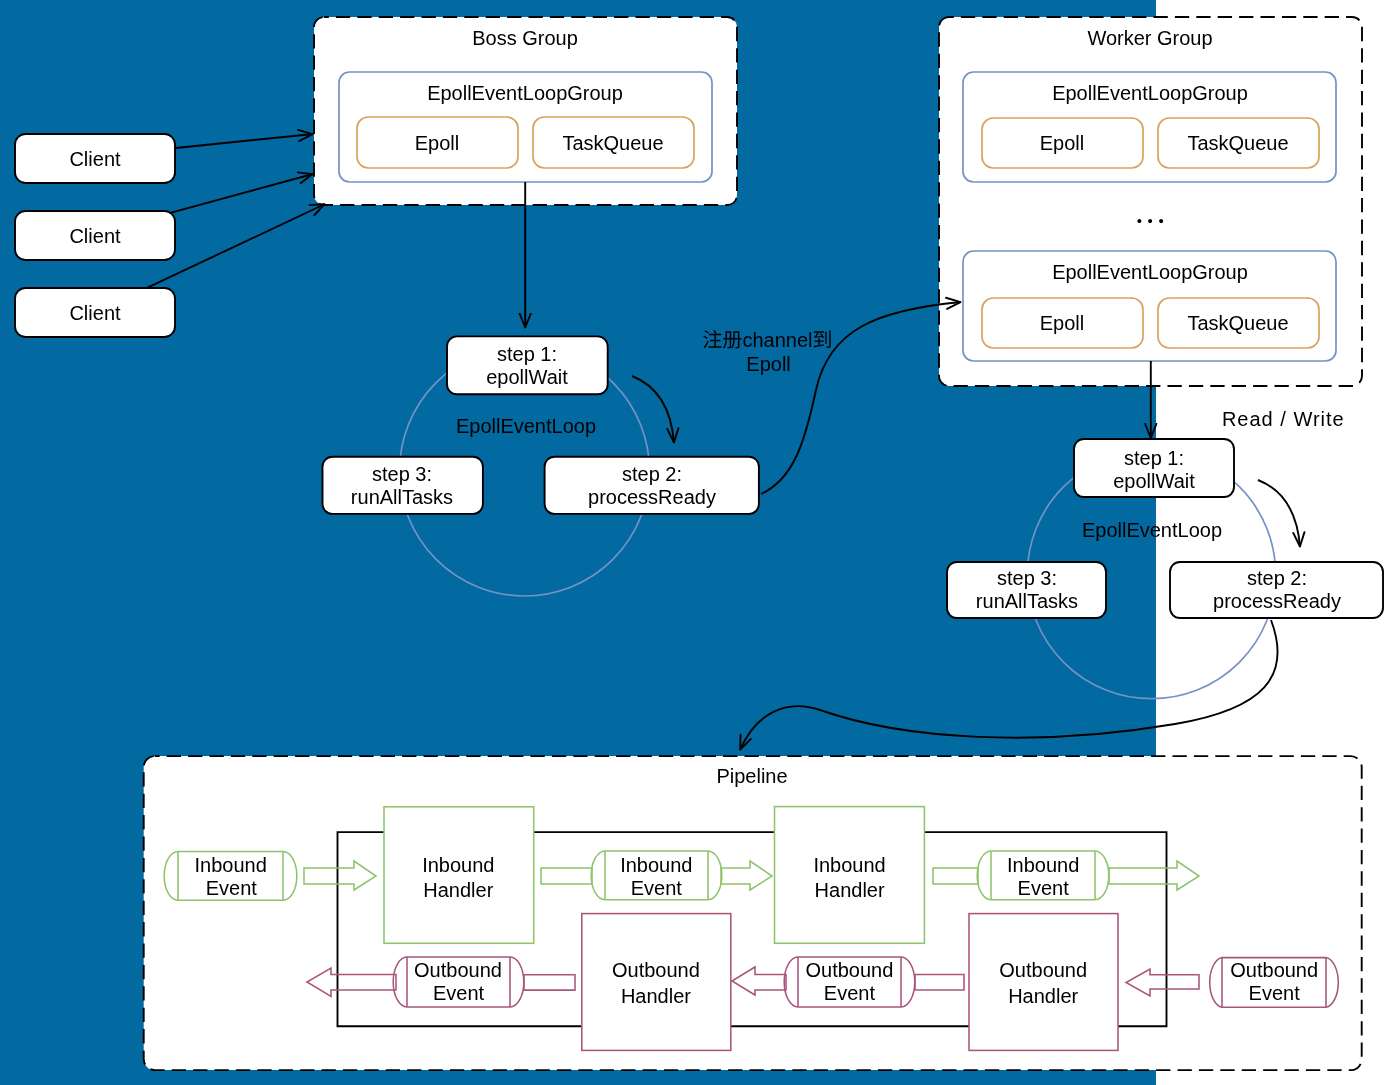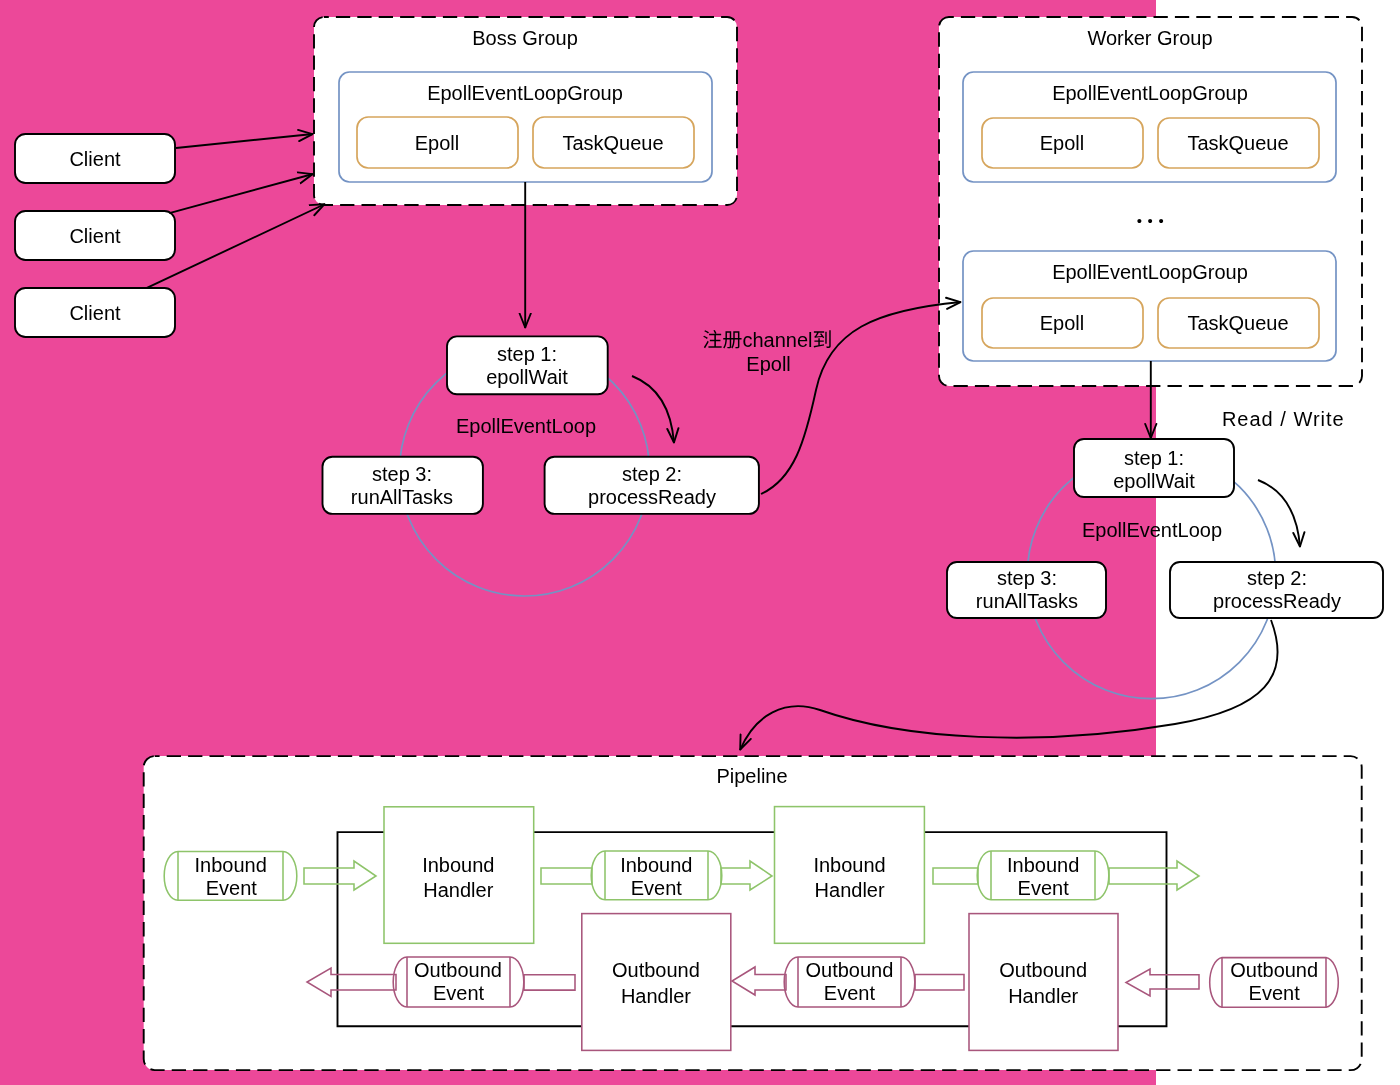--- a/index.html
+++ b/index.html
@@ -1,19 +1,19 @@
 <!DOCTYPE html>
 <html><head>
 <meta charset="utf-8">
 <title>Netty Reactor Diagram</title>
 <style>
   html,body{margin:0;padding:0;background:#ffffff;}
   body{width:1400px;height:1085px;overflow:hidden;
        font-family:"Liberation Sans",sans-serif;}
-  #canvas{position:relative;width:1156px;height:1085px;background:#ec4899;}
+  #canvas{position:relative;width:1156px;height:1085px;background:#0369a1;}
   svg{display:block;}
   text{font-family:"Liberation Sans",sans-serif;fill:#000000;
        white-space:pre;}
   .t{font-size:20px;text-anchor:middle;dominant-baseline:middle;}
   .solid{fill:none;stroke:#000000;stroke-width:1.9;}
   .dash{fill:none;stroke:#000000;stroke-width:1.9;stroke-dasharray:14.3 7.1;stroke-dashoffset:-12;}
   .blue{fill:none;stroke:#7493c4;stroke-width:1.7;}
   .orange{fill:none;stroke:#d6a55c;stroke-width:1.7;}
   .green{fill:none;stroke:#8ec46a;stroke-width:1.55;}
   .pink{fill:none;stroke:#a8567c;stroke-width:1.55;}

